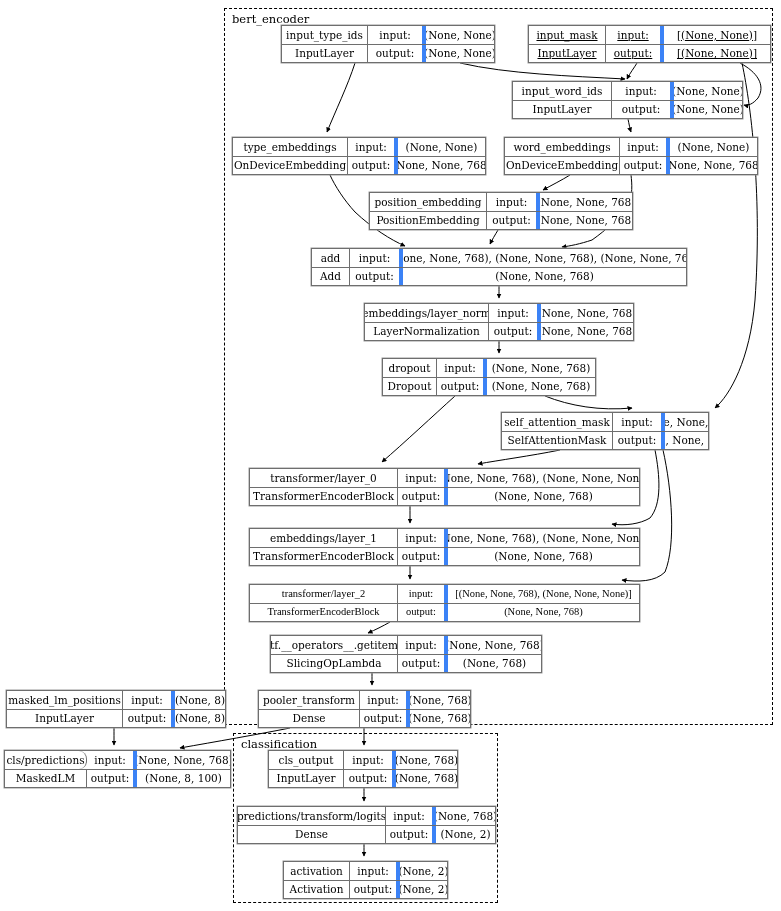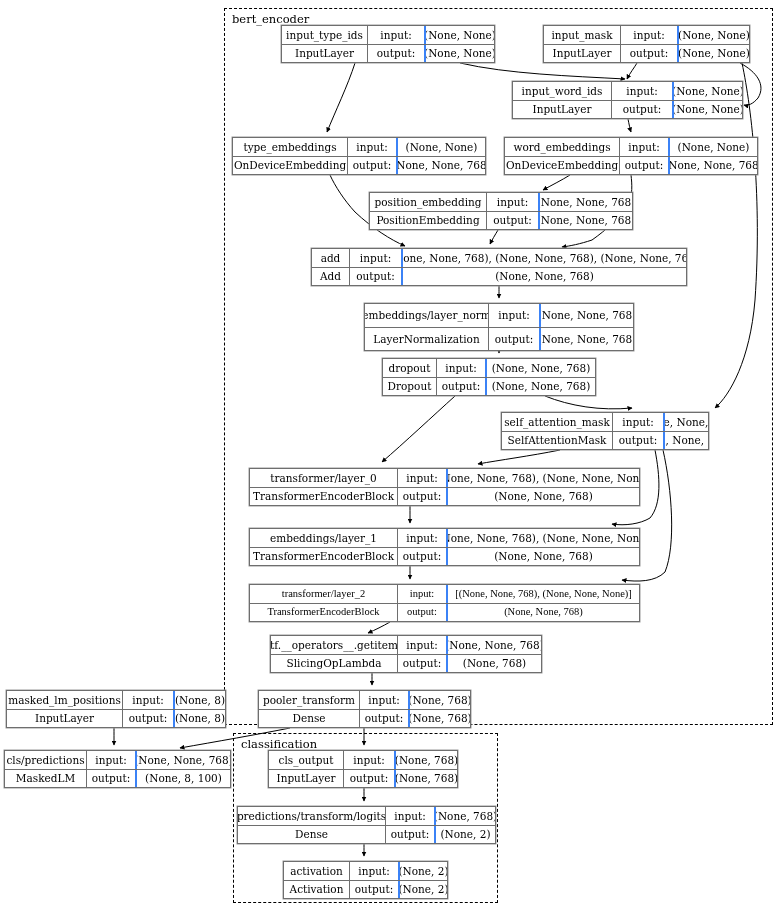--- a/index.html
+++ b/index.html
@@ -53,21 +53,21 @@
     justify-content: center;
     font-size: 10.5px;
     color: #000;
     white-space: nowrap;
     overflow: hidden;
     box-sizing: border-box;
     padding: 0 3px;
     line-height: 1;
   }
   .node .cell.c-name { border-right: 1px solid #6e6e6e; }
-  .node .cell.c-io   { border-right: 2px solid #3b82f6; }
+  .node .cell.c-io   { border-right: 4px solid #3b82f6; }
   .node .cell.c-shape { }
 
   
   #edges {
     position: absolute;
     left: 0; top: 0;
     width: 781px;
     height: 911px;
     pointer-events: none;
   }
@@ -125,21 +125,21 @@
           <div class="cell c-name" style="flex: 0 0 86px;">input_type_ids</div>
           <div class="cell c-io" style="flex: 0 0 58px;">input:</div>
           <div class="cell c-shape" style="flex: 1 1 auto;">[(None, None)]</div>
         </div>
         <div class="row bot">
           <div class="cell c-name" style="flex: 0 0 86px;">InputLayer</div>
           <div class="cell c-io" style="flex: 0 0 58px;">output:</div>
           <div class="cell c-shape" style="flex: 1 1 auto;">[(None, None)]</div>
         </div>
       </div>
-      <div class="node" style="left: 543px; top: 25px; width: 207px; height: 38px; border-color: rgb(110, 110, 110);">
+      <div class="node" style="left: 528px; top: 25px; width: 243px; height: 38px; border-color: rgb(110, 110, 110); text-decoration: underline;">
         <div class="row top">
           <div class="cell c-name" style="flex: 0 0 77px;">input_mask</div>
           <div class="cell c-io" style="flex: 0 0 58px;">input:</div>
           <div class="cell c-shape" style="flex: 1 1 auto;">[(None, None)]</div>
         </div>
         <div class="row bot">
           <div class="cell c-name" style="flex: 0 0 77px;">InputLayer</div>
           <div class="cell c-io" style="flex: 0 0 58px;">output:</div>
           <div class="cell c-shape" style="flex: 1 1 auto;">[(None, None)]</div>
         </div>
@@ -197,21 +197,21 @@
           <div class="cell c-name" style="flex: 0 0 38px;">add</div>
           <div class="cell c-io" style="flex: 0 0 53px;">input:</div>
           <div class="cell c-shape" style="flex: 1 1 auto;">[(None, None, 768), (None, None, 768), (None, None, 768)]</div>
         </div>
         <div class="row bot">
           <div class="cell c-name" style="flex: 0 0 38px;">Add</div>
           <div class="cell c-io" style="flex: 0 0 53px;">output:</div>
           <div class="cell c-shape" style="flex: 1 1 auto;">(None, None, 768)</div>
         </div>
       </div>
-      <div class="node" style="left: 364px; top: 303px; width: 270px; height: 48px; border-color: rgb(110, 110, 110);">
+      <div class="node" style="left: 364px; top: 303px; width: 270px; height: 38px; border-color: rgb(110, 110, 110);">
         <div class="row top">
           <div class="cell c-name" style="flex: 0 0 124px;">embeddings/layer_norm</div>
           <div class="cell c-io" style="flex: 0 0 52px;">input:</div>
           <div class="cell c-shape" style="flex: 1 1 auto;">(None, None, 768)</div>
         </div>
         <div class="row bot">
           <div class="cell c-name" style="flex: 0 0 124px;">LayerNormalization</div>
           <div class="cell c-io" style="flex: 0 0 52px;">output:</div>
           <div class="cell c-shape" style="flex: 1 1 auto;">(None, None, 768)</div>
         </div>
@@ -307,21 +307,21 @@
           <div class="cell c-shape" style="flex: 1 1 auto;">(None, 768)</div>
         </div>
         <div class="row bot">
           <div class="cell c-name" style="flex: 0 0 101px;">Dense</div>
           <div class="cell c-io" style="flex: 0 0 50px;">output:</div>
           <div class="cell c-shape" style="flex: 1 1 auto;">(None, 768)</div>
         </div>
       </div>
       <div class="node" style="left: 4px; top: 750px; width: 227px; height: 38px; border-color: rgb(110, 110, 110);">
         <div class="row top">
-          <div class="cell c-name" style="flex: 0 0 82px;">cls/predictions</div>
+          <div class="cell c-name" style="flex: 0 0 82px; border-radius: 8px;">cls/predictions</div>
           <div class="cell c-io" style="flex: 0 0 50px;">input:</div>
           <div class="cell c-shape" style="flex: 1 1 auto;">(None, None, 768)</div>
         </div>
         <div class="row bot">
           <div class="cell c-name" style="flex: 0 0 82px;">MaskedLM</div>
           <div class="cell c-io" style="flex: 0 0 50px;">output:</div>
           <div class="cell c-shape" style="flex: 1 1 auto;">(None, 8, 100)</div>
         </div>
       </div>
       <div class="node" style="left: 268px; top: 750px; width: 190px; height: 38px; border-color: rgb(110, 110, 110);">

